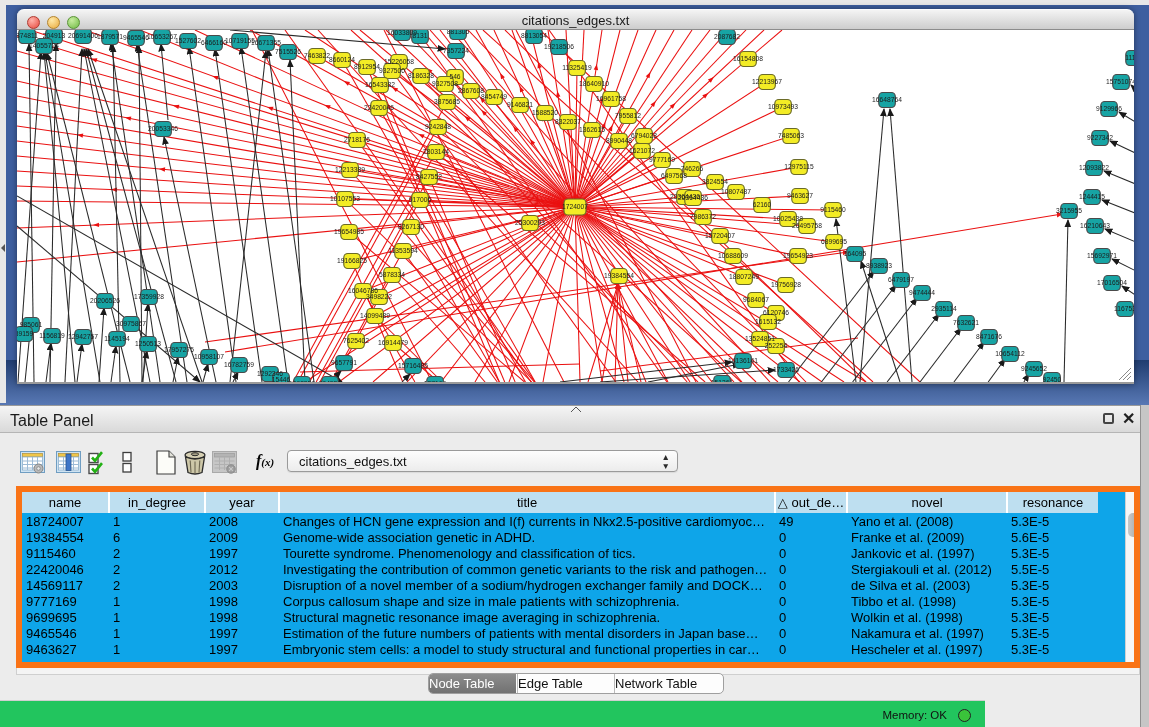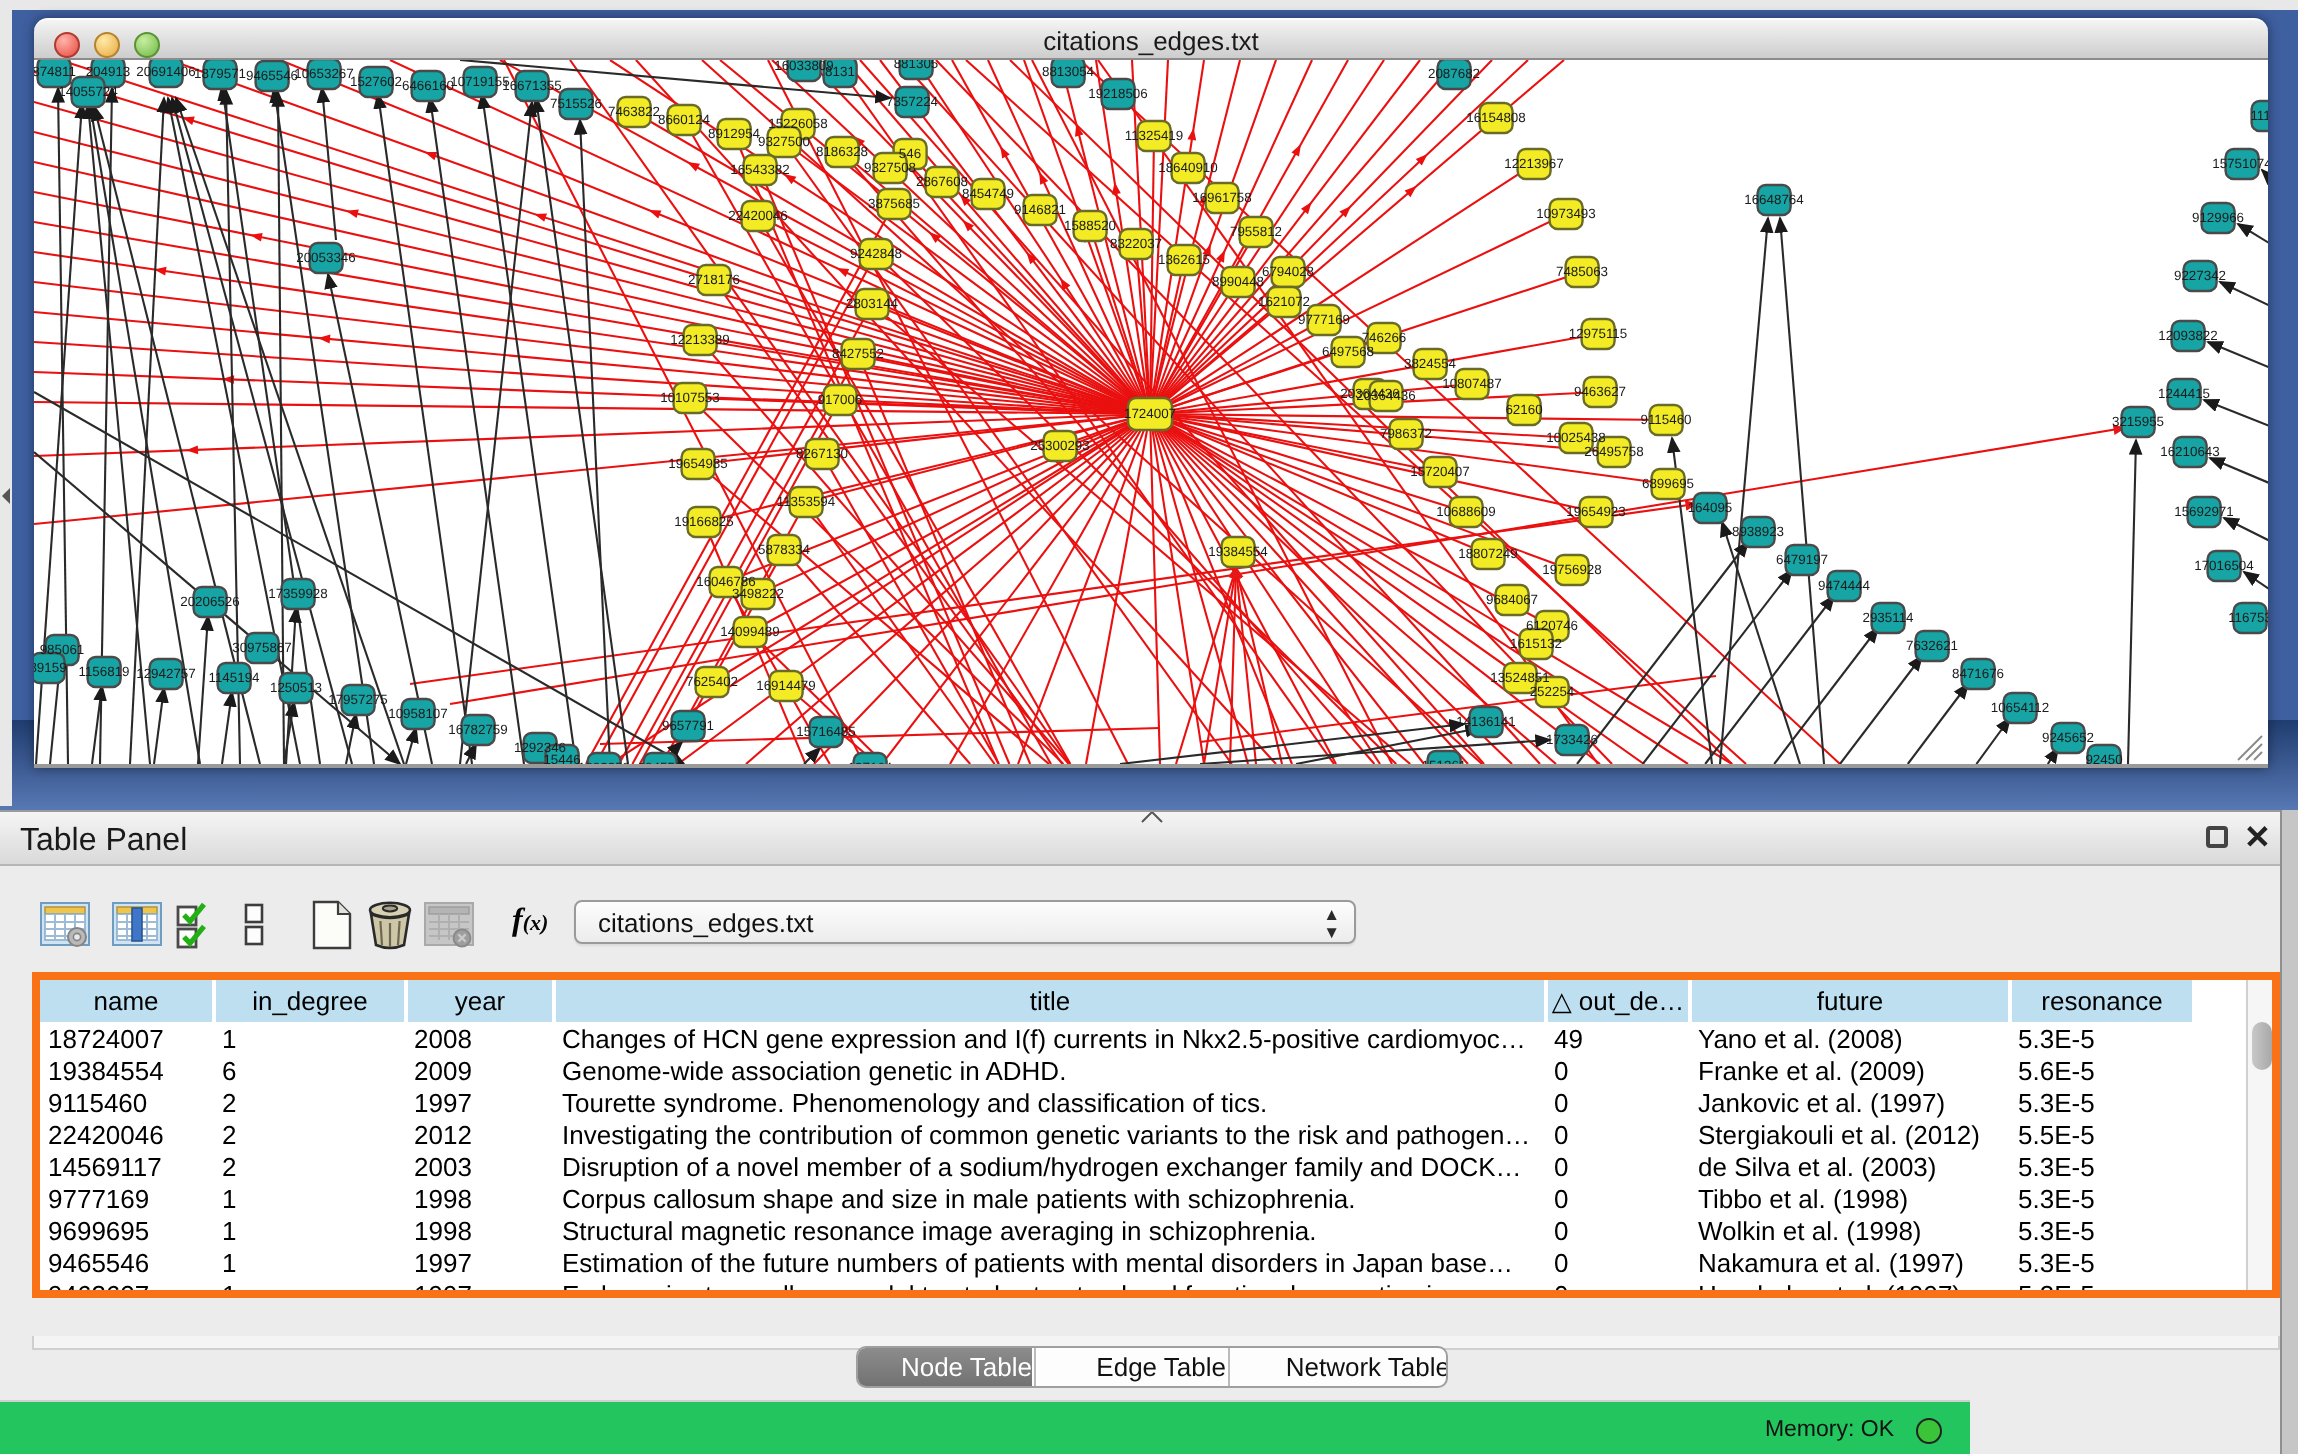--- a/index.html
+++ b/index.html
@@ -15,31 +15,31 @@
 
 #panel{position:absolute;left:0;top:405px;width:1149px;height:322px;background:#ececec}
 #phead{position:absolute;left:0;top:0;width:100%;height:28px;background:linear-gradient(#f5f5f5,#d9d9d9);border-top:1px solid #9a9a9a;border-bottom:1px solid #b5b5b5}
 #phead .t{position:absolute;left:10px;top:6px;font-size:16px;color:#1a1a1a}
 #phead .float{position:absolute;left:1103px;top:7px;width:11px;height:11px;border:2px solid #444;border-radius:2px}
 #phead .x{position:absolute;left:1122px;top:3px;font-size:16px;font-weight:bold;color:#222}
 .tbi{position:absolute;top:450px}
 #combo{position:absolute;left:287px;top:450px;width:391px;height:22px;background:linear-gradient(#fdfdfd,#ececec);border:1px solid #9a9a9a;border-radius:4px;box-shadow:0 1px 1px rgba(0,0,0,.08)}
 #combo .t{position:absolute;left:11px;top:3px;font-size:13px;color:#111}
 #combo .ar{position:absolute;right:7px;top:2px;font-size:8.5px;color:#2a2a2a;line-height:9px}
-#tframe{position:absolute;left:16px;top:486px;width:1124px;height:163px;background:#ffffff;border:4px solid #f97316;overflow:hidden}
+#tframe{position:absolute;left:16px;top:486px;width:1124px;height:182px;background:#0ea5e9;border:6px solid #f97316;overflow:hidden}
 table{border-collapse:collapse;table-layout:fixed;width:1076px;font-size:13px}
 th{background:#bedff0;border-left:2px solid #fff;font-weight:normal;height:21px;font-size:13px;padding:0}
 th:first-child{border-left:none}
 td{height:16px;padding:0 0 0 4px;white-space:nowrap;overflow:hidden;color:#000}
 .c0{width:87px}.c1{width:96px}.c2{width:74px}.c3{width:496px}.c4{width:72px}.c5{width:160px}.c6{width:91px}
 #vsb{position:absolute;left:1103px;top:0;width:15px;height:180px;background:#f6f6f6;border-left:1px solid #d0d0d0}
 #vsb .th{position:absolute;left:2px;top:21px;width:10px;height:24px;background:linear-gradient(90deg,#c8c8c8,#a8a8a8);border-radius:5px}
 #hsb{position:absolute;left:16px;top:668px;width:1124px;height:7px;background:#f4f4f4;border:1px solid #cfcfcf;border-top:none}
 #tabs{position:absolute;left:428px;top:673px;width:296px;height:21px;border:1px solid #9f9f9f;border-radius:5px;background:#fdfdfd;overflow:hidden;font-size:13px}
-#tabs .seg{position:absolute;top:0;height:21px;text-align:right;line-height:20px;color:#111}
+#tabs .seg{position:absolute;top:0;height:21px;text-align:left;line-height:20px;color:#111}
 #tabs .on{background:linear-gradient(#8c8c8c,#6f6f6f);color:#fff}
 #status{position:absolute;left:0;top:700px;width:985px;height:27px;background:#22c55e;border-top:1px solid #cfcfcf}
 #status .t{position:absolute;right:38px;top:8px;font-size:11.5px;color:#111}
 #status .led{position:absolute;right:14px;top:8px;width:13px;height:13px;border-radius:50%;background:#3ac43a;border:1.5px solid #222}
 #rband{position:absolute;left:1140px;top:405px;width:9px;height:322px;background:#c6c6c6;border-left:1px solid #8f8f8f;z-index:9}
 #divider{position:absolute;left:569px;top:399px;width:14px;height:6px;z-index:6}
 </style></head><body>
 <div id="desk">
     <div class="botshade"></div>
   </div>
@@ -698,21 +698,21 @@
   </div>
 <div id="tframe">
  <table>
   <tbody>
         <tr>
           <th class="c0">name</th>
           <th class="c1">in_degree</th>
           <th class="c2">year</th>
           <th class="c3">title</th>
           <th class="c4">△ out_de…</th>
-          <th class="c5">future</th>
+          <th class="c5">novel</th>
           <th class="c6">resonance</th>
         </tr>
   <tr>
           <td class="c0">18724007</td>
           <td class="c1">1</td>
           <td class="c2">2008</td>
           <td class="c3">Changes of HCN gene expression and I(f) currents in Nkx2.5-positive cardiomyoc…</td>
           <td class="c4">49</td>
           <td class="c5">Yano et al. (2008)</td>
           <td class="c6">5.3E-5</td>

